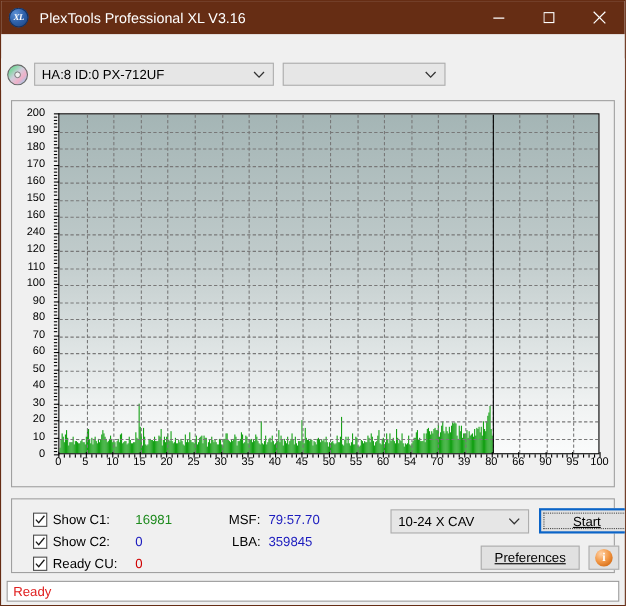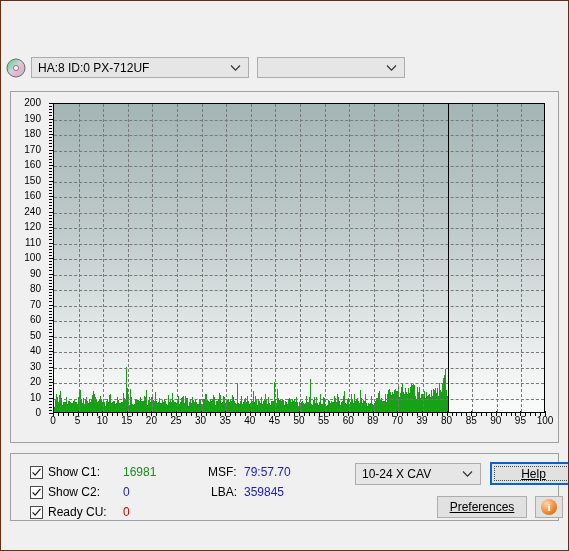--- a/index.html
+++ b/index.html
@@ -366,20 +366,44 @@
   .status-text {
     color: #e02020;
     font-size: 12px;
   }
 </style>
 </head>
 <body>
 
 <div id="app">
 
+  <div class="titlebar">
+    <div class="title-icon">
+      <span>XL</span>
+    </div>
+    <div class="title-text">PlexTools Professional XL V3.16</div>
+    <div class="win-controls">
+      <div class="win-btn">
+        <svg width="11" height="11" viewBox="0 0 11 11">
+            <line x1="0.5" y1="5.5" x2="10.5" y2="5.5" stroke="#ffffff" stroke-width="1"></line>
+          </svg>
+      </div>
+      <div class="win-btn">
+        <svg width="11" height="11" viewBox="0 0 11 11">
+            <rect x="0.5" y="0.5" width="9" height="9" fill="none" stroke="#ffffff" stroke-width="1"></rect>
+          </svg>
+      </div>
+      <div class="win-btn">
+        <svg width="12" height="12" viewBox="0 0 12 12">
+            <line x1="0.7" y1="0.7" x2="11.3" y2="11.3" stroke="#ffffff" stroke-width="1.1"></line>
+            <line x1="11.3" y1="0.7" x2="0.7" y2="11.3" stroke="#ffffff" stroke-width="1.1"></line>
+          </svg>
+      </div>
+    </div>
+  </div>
 
 
   <div class="toolbar">
     <div class="disc-icon">
       <svg width="20" height="20" viewBox="0 0 20 20">
         <defs>
           <linearGradient id="discg" x1="0" y1="0" x2="1" y2="1">
             <stop offset="0%" stop-color="#d8d8e8"></stop>
             <stop offset="22%" stop-color="#7fd6a0"></stop>
             <stop offset="45%" stop-color="#cfcfdd"></stop>
@@ -995,29 +1019,29 @@
           <div class="xlabel" style="left: 196.8px;">40</div>
           <div class="xtick major" style="left: 196.8px;"></div>
           <div class="xlabel" style="left: 221.4px;">45</div>
           <div class="xtick major" style="left: 221.4px;"></div>
           <div class="xlabel" style="left: 246px;">50</div>
           <div class="xtick major" style="left: 246px;"></div>
           <div class="xlabel" style="left: 270.6px;">55</div>
           <div class="xtick major" style="left: 270.6px;"></div>
           <div class="xlabel" style="left: 295.2px;">60</div>
           <div class="xtick major" style="left: 295.2px;"></div>
-          <div class="xlabel" style="left: 319.8px;">89</div>
+          <div class="xlabel" style="left: 319.8px;">54</div>
           <div class="xtick major" style="left: 319.8px;"></div>
           <div class="xlabel" style="left: 344.4px;">70</div>
           <div class="xtick major" style="left: 344.4px;"></div>
           <div class="xlabel" style="left: 369px;">39</div>
           <div class="xtick major" style="left: 369px;"></div>
           <div class="xlabel" style="left: 393.6px;">80</div>
           <div class="xtick major" style="left: 393.6px;"></div>
-          <div class="xlabel" style="left: 418.2px;">85</div>
+          <div class="xlabel" style="left: 418.2px;">66</div>
           <div class="xtick major" style="left: 418.2px;"></div>
           <div class="xlabel" style="left: 442.8px;">90</div>
           <div class="xtick major" style="left: 442.8px;"></div>
           <div class="xlabel" style="left: 467.4px;">95</div>
           <div class="xtick major" style="left: 467.4px;"></div>
           <div class="xlabel" style="left: 492px;">100</div>
           <div class="xtick major" style="left: 492px;"></div>
           <div class="xtick minor" style="left: 4.92px;"></div>
           <div class="xtick minor" style="left: 9.84px;"></div>
           <div class="xtick minor" style="left: 14.76px;"></div>
@@ -1144,29 +1168,32 @@
       <span>10-24 X CAV</span>
       <span class="caret">
         <svg width="11" height="7" viewBox="0 0 11 7">
             <path d="M1 1 L5.5 5.6 L10 1" fill="none" stroke="#333" stroke-width="1.2"></path>
           </svg>
       </span>
     </div>
 
     <div class="btn btn-start">
       <span class="inner">
-          <span style="text-decoration:underline dotted transparent;"><u>Help</u></span>
+          <span style="text-decoration:underline dotted transparent;"><u>Start</u></span>
         </span>
     </div>
 
     <div class="btn btn-pref">
       <u>Preferences</u>
     </div>
 
     <div class="btn btn-info">
       <span class="info-ball">
         <span>i</span>
       </span>
     </div>
   </div>
 
+  <div class="statusbar">
+    <span class="status-text">Ready</span>
+  </div>
 
 </div>
 
 </body></html>

